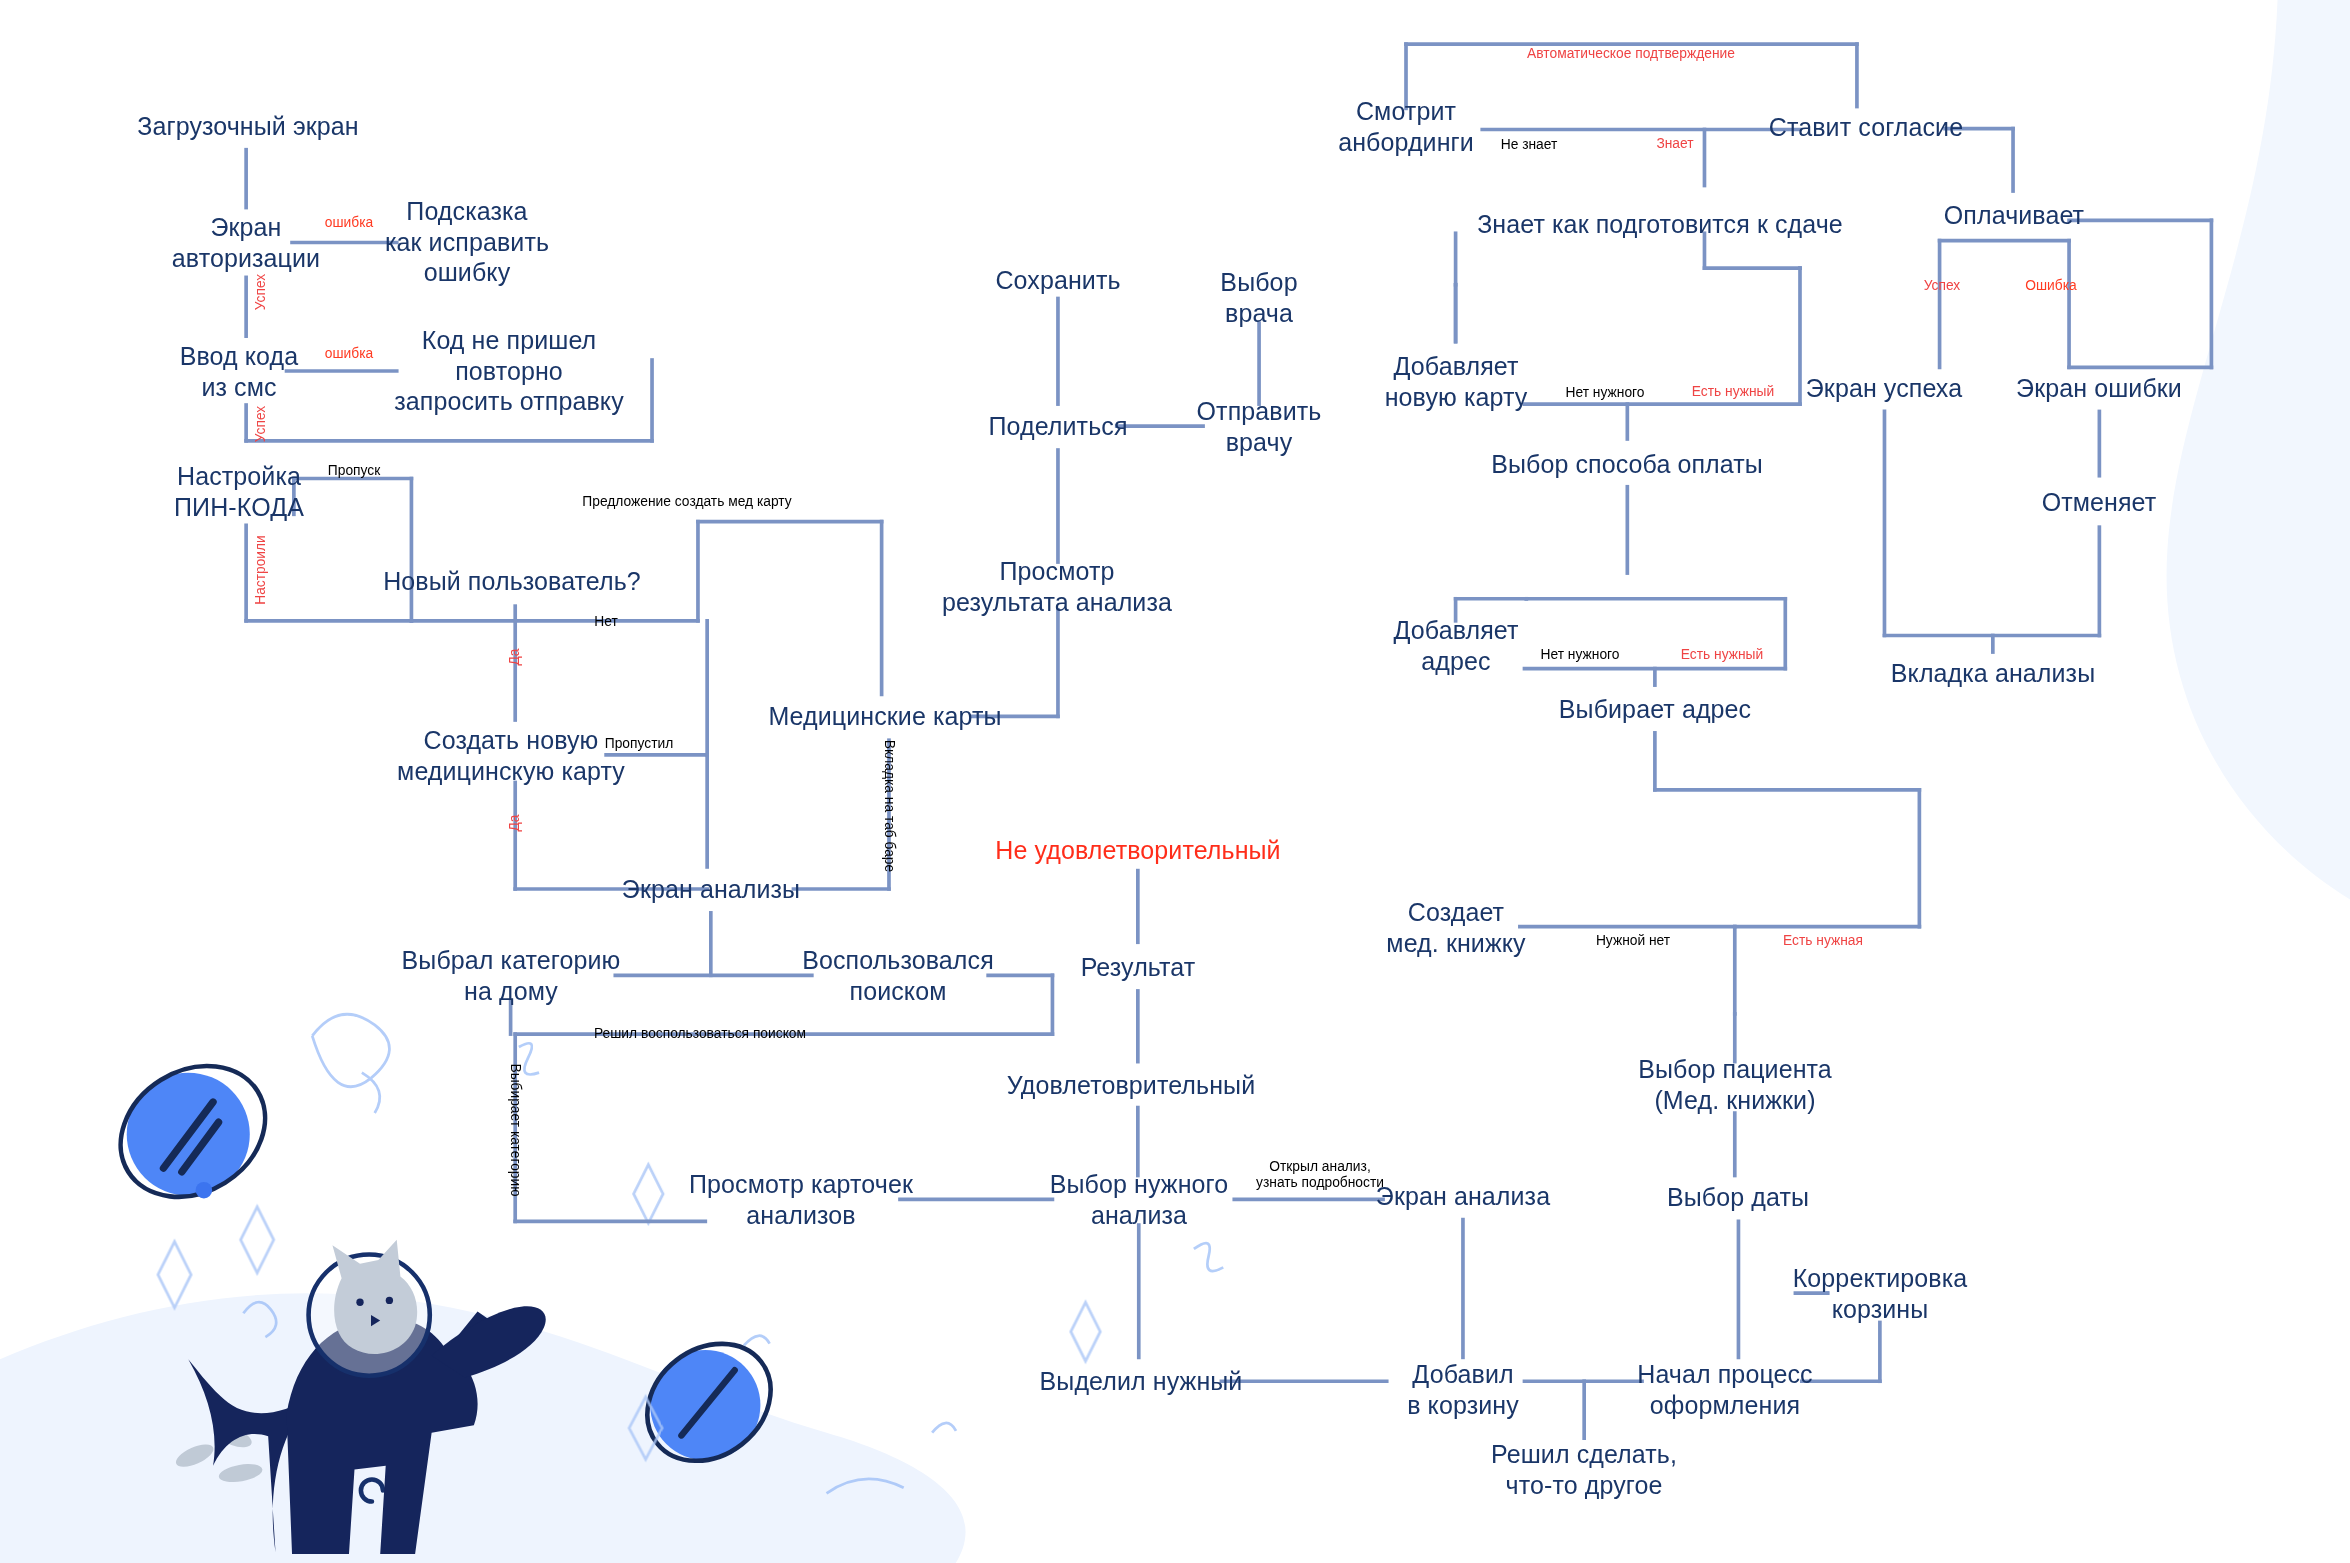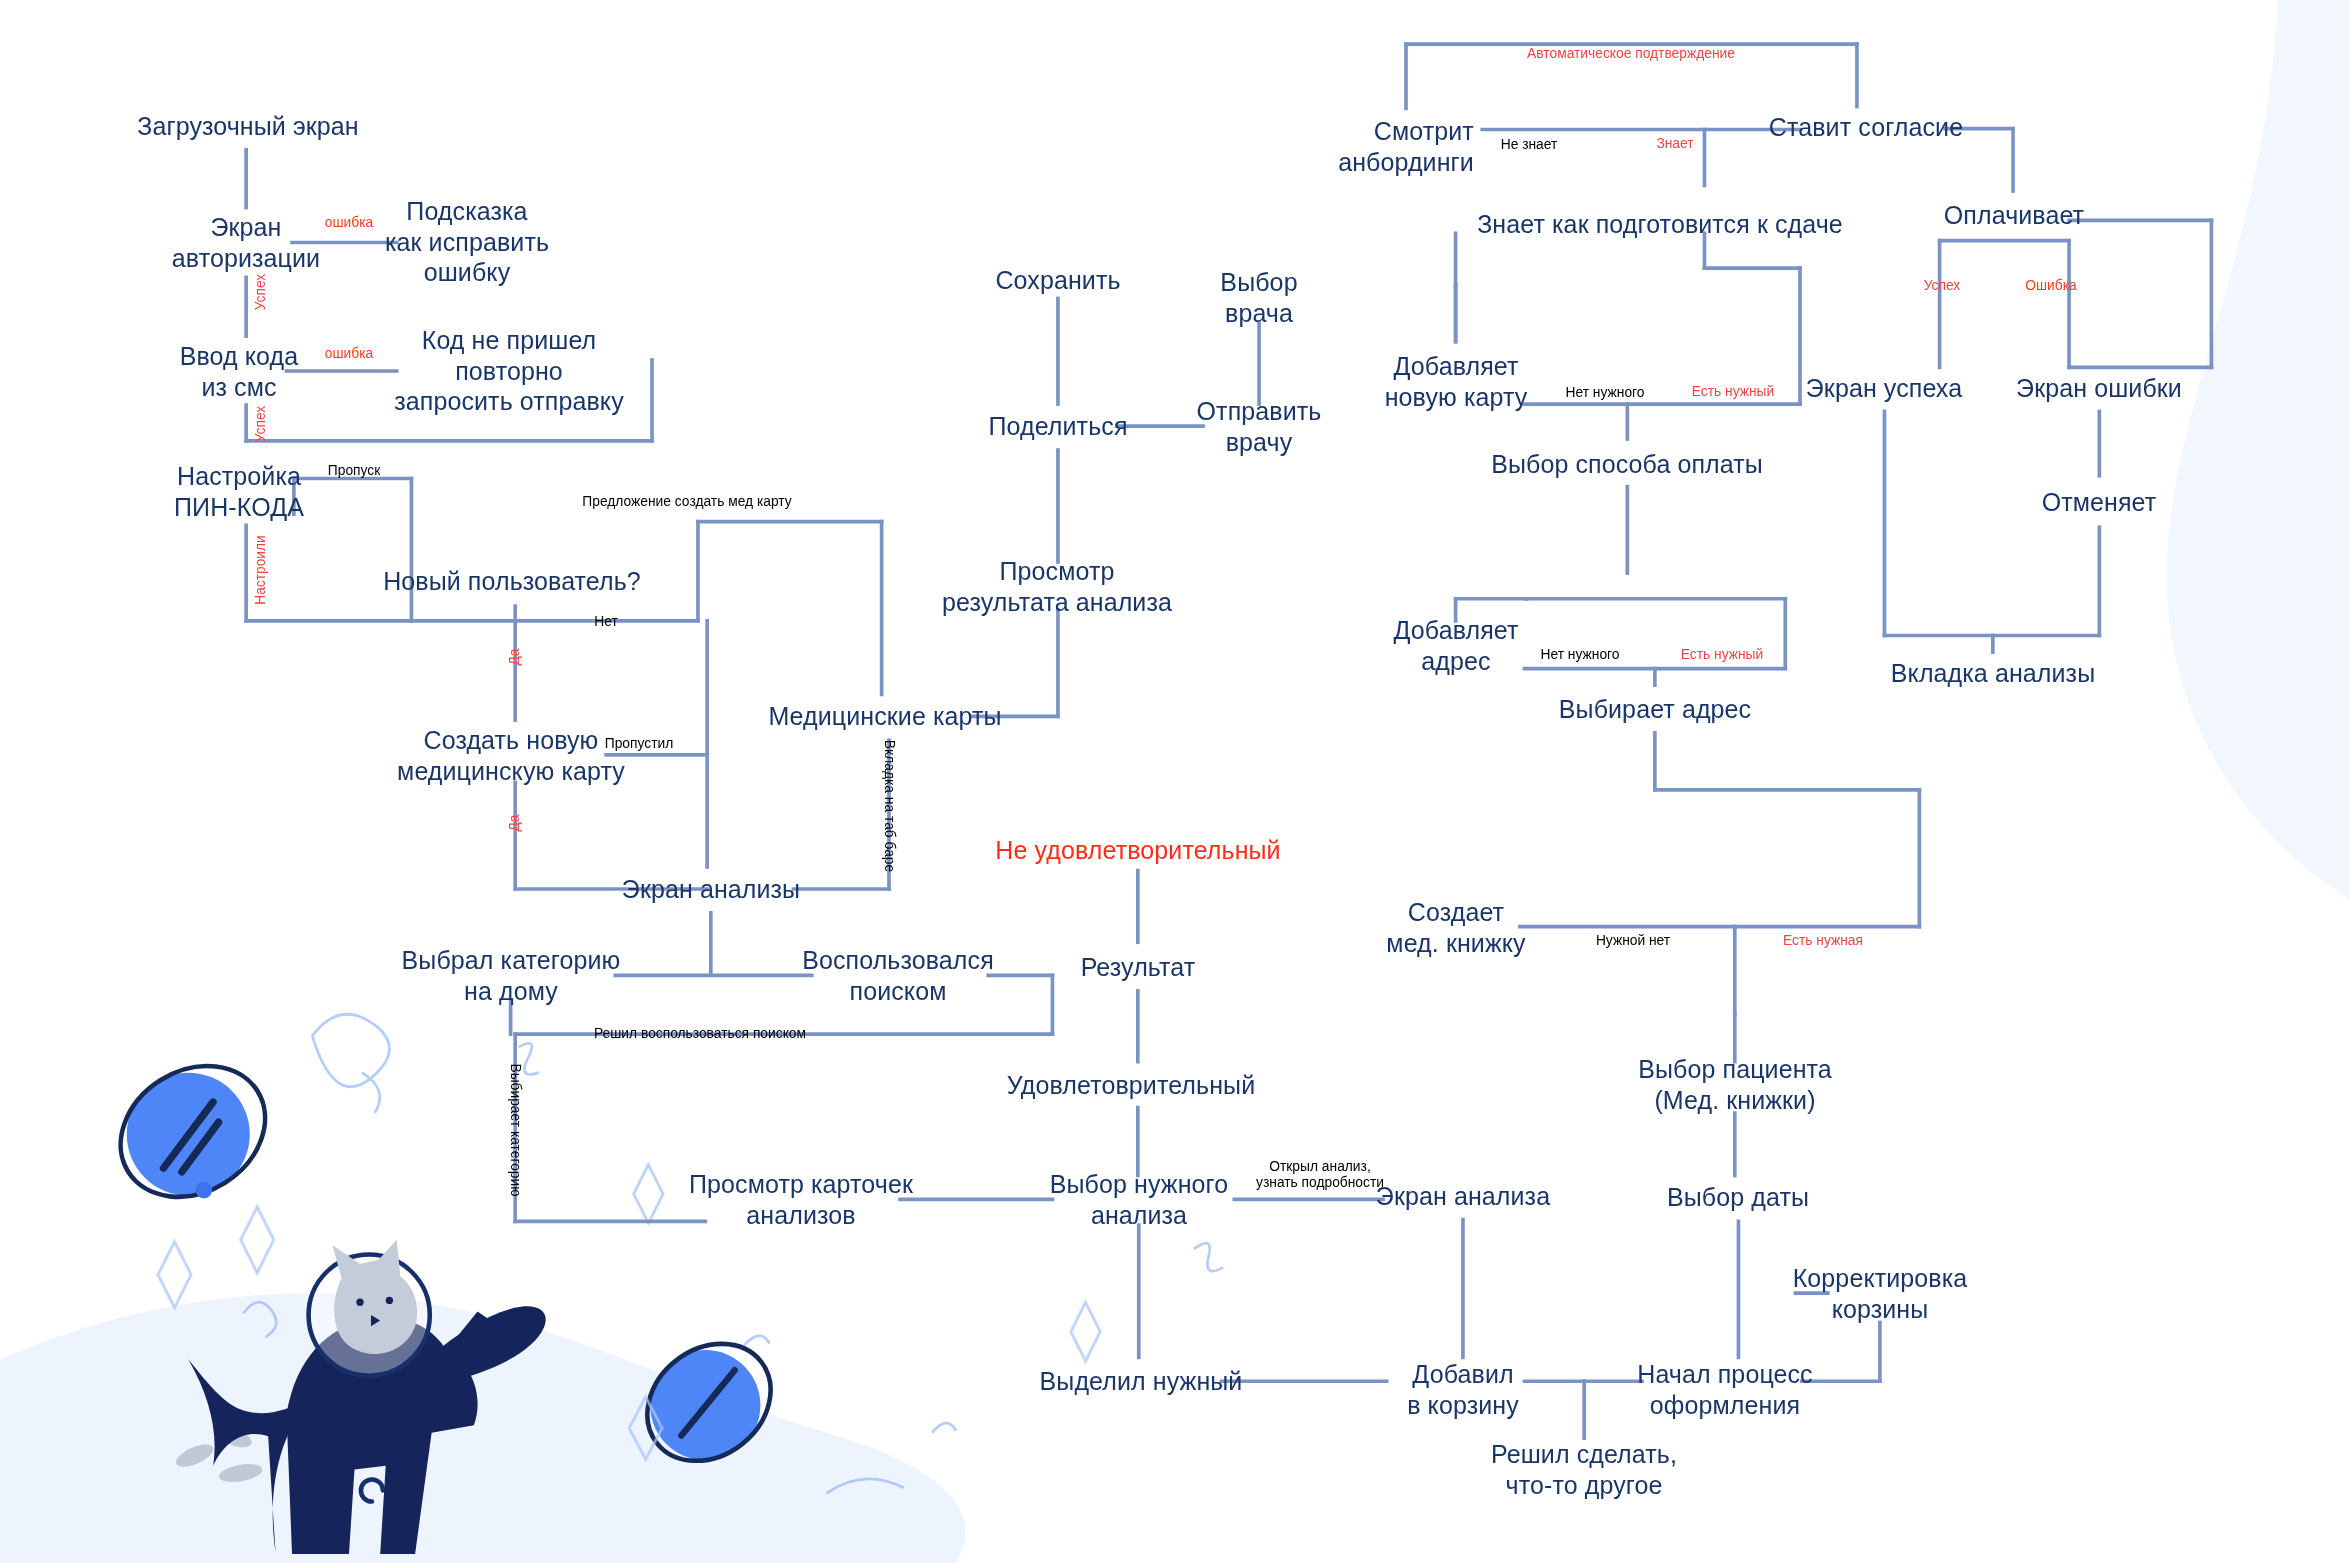--- a/index.html
+++ b/index.html
@@ -275,21 +275,21 @@
 (Мед. книжки)</div>
       <div class="node" style="left: 1456px; top: 927px;">Создает
 мед. книжку</div>
       <div class="node" style="left: 1655px; top: 709px;">Выбирает адрес</div>
       <div class="node" style="left: 1456px; top: 645px;">Добавляет
 адрес</div>
       <div class="node" style="left: 1627px; top: 464px;">Выбор способа оплаты</div>
       <div class="node" style="left: 1456px; top: 381px;">Добавляет
 новую карту</div>
       <div class="node" style="left: 1660px; top: 209px; margin-top: 15px;">Знает как подготовится к сдаче</div>
-      <div class="node" style="left: 1406px; top: 146px; text-align: right;">Смотрит
+      <div class="node" style="left: 1406px; top: 126px;">Смотрит
 анбординги</div>
       <div class="node" style="left: 1866px; top: 127px;">Ставит согласие</div>
       <div class="node" style="left: 2014px; top: 215px;">Оплачивает</div>
       <div class="node" style="left: 1884px; top: 388px;">Экран успеха</div>
       <div class="node" style="left: 2099px; top: 388px;">Экран ошибки</div>
       <div class="node" style="left: 2099px; top: 502px;">Отменяет</div>
       <div class="node" style="left: 1993px; top: 673px;">Вкладка анализы</div>
       <div class="node" style="left: 1058px; top: 280px;">Сохранить</div>
       <div class="node" style="left: 1058px; top: 426px;">Поделиться</div>
       <div class="node" style="left: 1259px; top: 297px;">Выбор

